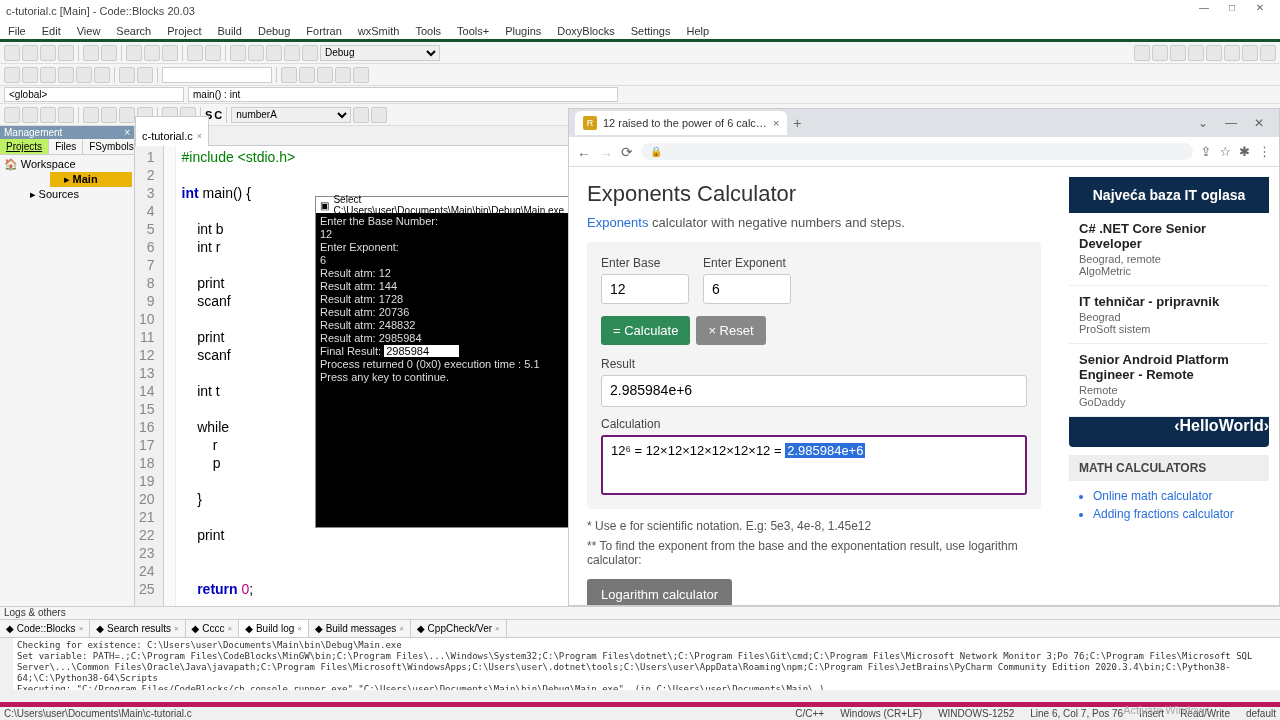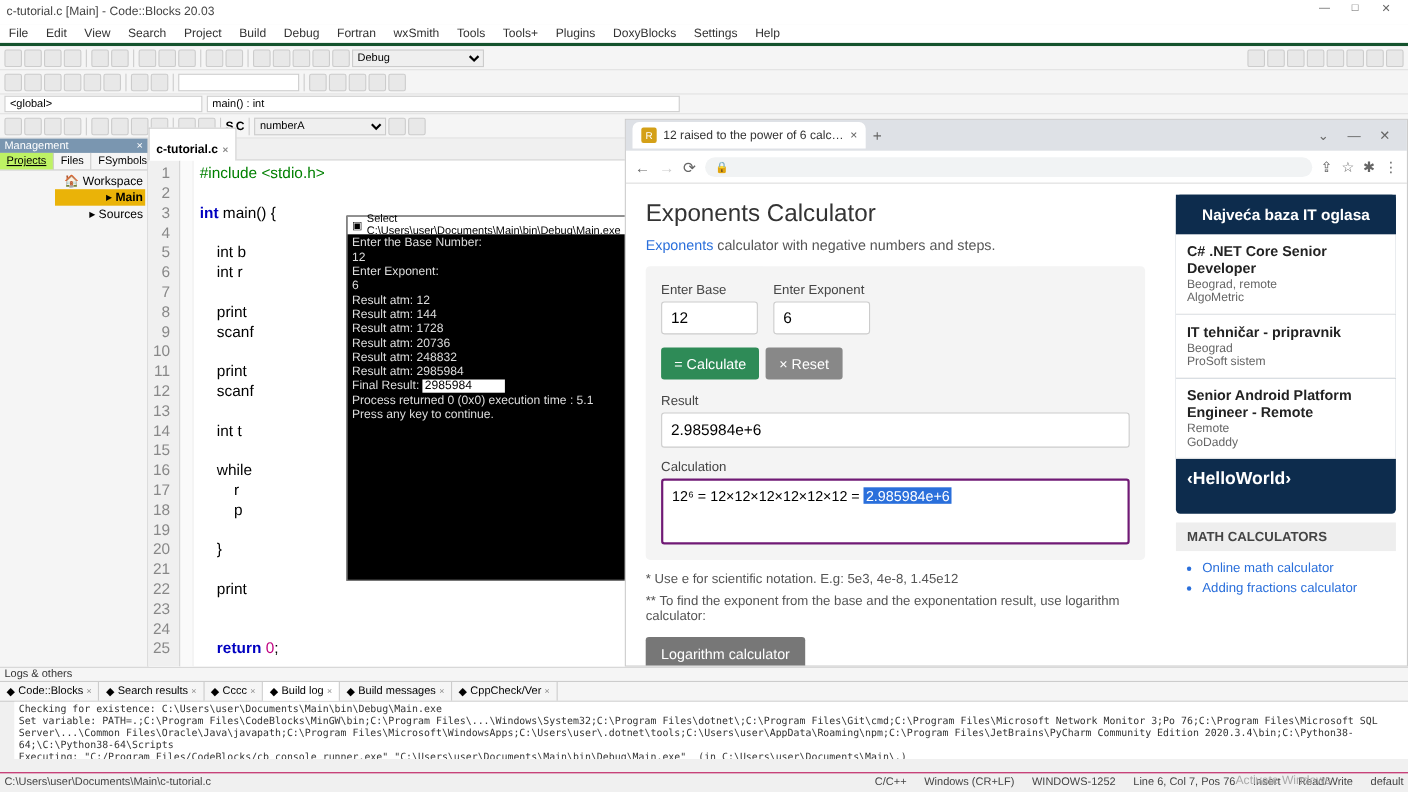--- a/index.html
+++ b/index.html
@@ -28,29 +28,29 @@
 
 .main { display: flex; height: 480px; }
 
 
 .mgmt { width: 135px; background: #f5f5f5; border-right: 1px solid #ccc; display: flex; flex-direction: column; }
 .mgmt-title { background: #7a96b0; color: #fff; font-size: 10px; padding: 1px 4px; display: flex; justify-content: space-between; }
 .mgmt-tabs { display: flex; font-size: 10px; border-bottom: 1px solid #ccc; }
 .mgmt-tabs span { padding: 2px 6px; border-right: 1px solid #ccc; cursor: pointer; }
 .mgmt-tabs .active { background: #bef264; text-decoration: underline; }
 .tree { font-size: 11px; padding: 2px; }
-.tree .node { padding: 1px 2px; cursor: pointer; text-align: right; }
+.tree .node { padding: 1px 2px; cursor: pointer; }
 .tree .ind1 { padding-left: 14px; }
 .tree .ind2 { padding-left: 28px; }
 .tree .sel { background: #eab308; margin-left: 48px; }
 
 
 .editor { flex: 1; display: flex; flex-direction: column; position: relative; }
 .file-tabs { height: 20px; background: #f0f0f0; border-bottom: 1px solid #ccc; display: flex; align-items: center; font-size: 11px; }
-.file-tab { background: #fff; border: 1px solid #ccc; border-bottom: none; padding: 13px 6px; display: flex; align-items: center; gap: 4px; font-weight: bold; }
+.file-tab { background: #fff; border: 1px solid #ccc; border-bottom: none; padding: 13px 6px; display: flex; align-items: center; gap: 4px; }
 .file-tab .x { font-size: 9px; color: #888; cursor: pointer; }
 .code-area { flex: 1; display: flex; background: #fff; font-family: Consolas, monospace; font-size: 14px; overflow: hidden; }
 .gutter { background: #f0f0f0; color: #888; text-align: right; padding: 2px 8px 2px 4px; border-right: 1px solid #ccc; }
 .gutter div { height: 18px; line-height: 18px; }
 .fold { width: 12px; background: #fafafa; border-right: 1px solid #eee; }
 .code { padding: 2px 6px; white-space: pre; }
 .code div { height: 18px; line-height: 18px; }
 .kw { color: #0000c0; font-weight: bold; }
 .pre { color: #008000; }
 .num { color: #c00080; }
@@ -93,35 +93,35 @@
 .cbox { width: 100%; height: 60px; border: 2px solid #701a75; border-radius: 3px; padding: 6px 8px; font-size: 13px; background: #fff; }
 .cbox .hl { background: #2a6fdb; color: #fff; padding: 0 2px; }
 .note { font-size: 12px; color: #555; margin: 6px 0; }
 .btn-log { background: #777; color: #fff; border: none; border-radius: 3px; padding: 8px 14px; font-size: 13px; cursor: pointer; margin-top: 6px; }
 .bside { width: 220px; padding: 10px; }
 .ad { background: #0d2c4d; color: #fff; border-radius: 4px; padding: 0 0 12px 0; font-size: 12px; }
 .ad-head { background: #0d2c4d; padding: 10px; font-size: 14px; text-align: center; font-weight: bold; }
 .ad-job { background: #fff; color: #222; padding: 8px 10px; border-bottom: 1px solid #eee; }
 .ad-job .jt { font-size: 13px; font-weight: bold; margin-bottom: 2px; }
 .ad-job .jm { font-size: 11px; color: #666; }
-.ad-foot { text-align: left; padding: 10px; font-size: 16px; font-weight: bold; }
+.ad-foot { text-align: right; font-size: 16px; font-weight: bold; }
 .mc-head { background: #eee; padding: 6px 10px; font-size: 12px; font-weight: bold; color: #444; margin-top: 8px; }
 .mc-list { list-style: disc; padding: 6px 0 0 24px; font-size: 12px; }
 .mc-list li { color: #2a6fdb; padding: 2px 0; cursor: pointer; }
 
 
 .logs-head { height: 14px; background: #f5f5f5; border-top: 1px solid #ccc; border-bottom: 1px solid #ccc; font-size: 10px; padding: 0 4px; color: #333; }
 .log-tabs { height: 18px; background: #f5f5f5; display: flex; font-size: 10px; border-bottom: 1px solid #ccc; }
 .log-tab { padding: 2px 6px; border-right: 1px solid #ccc; display: flex; align-items: center; gap: 3px; cursor: pointer; }
 .log-tab.sel { background: #fff; }
 .log-tab .x { font-size: 8px; color: #888; }
 .log-body { height: 52px; background: #fff; font-family: Consolas, monospace; font-size: 9px; padding: 2px 4px; overflow: hidden; white-space: pre-wrap; color: #333; line-height: 11px; margin-left: 13px; }
 
 
-.status { position: absolute; bottom: 0; left: 0; right: 0; height: 18px; background: #f0f0f0; border-top: 1px solid #be185d; display: flex; align-items: center; font-size: 10px; color: #444; padding: 0 4px; gap: 16px; }
+.status { position: absolute; bottom: 0; left: 0; right: 0; height: 18px; background: #f0f0f0; border-top: 5px solid #be185d; display: flex; align-items: center; font-size: 10px; color: #444; padding: 0 4px; gap: 16px; }
 .status .sp { flex: 1; }
 .watermark { position: absolute; right: 70px; bottom: 4px; font-size: 11px; color: #aaa; }
 </style>
 </head>
 <body>
 
 <div class="titlebar">
   <span>c-tutorial.c [Main] - Code::Blocks 20.03</span>
   <span class="spacer"></span>
   <span class="wbtn">―</span>

